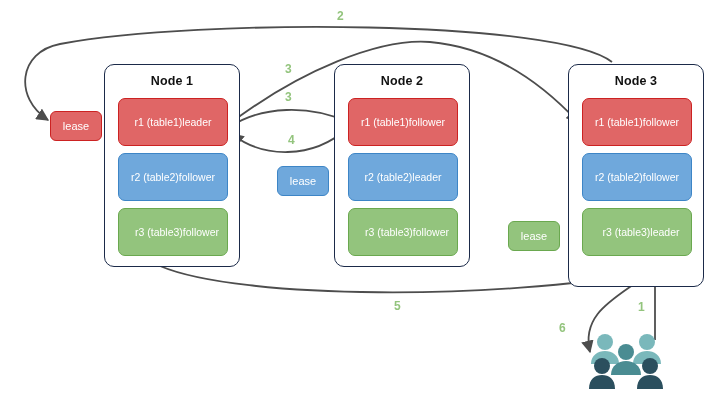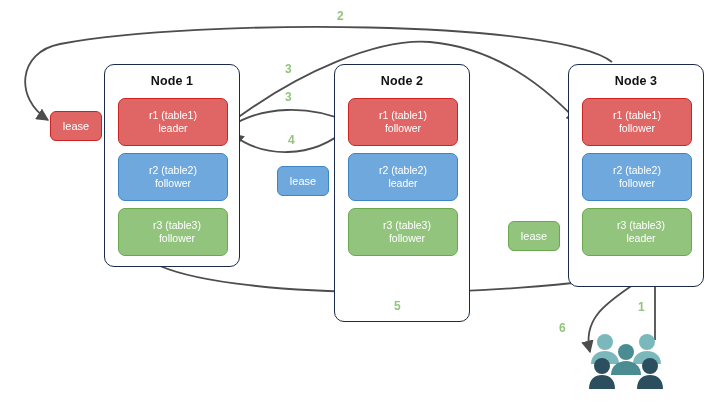--- a/index.html
+++ b/index.html
@@ -50,21 +50,21 @@
 
   
   .replica {
     position: absolute;
     box-sizing: border-box;
     left: 13px;
     width: 110px;
     height: 48px;
     border-radius: 7px;
     display: flex;
-    flex-direction: column;
+    flex-direction: row;
     align-items: center;
     justify-content: center;
     font-size: 10.5px;
     line-height: 13px;
     color: #ffffff;
     text-align: center;
   }
   .replica .ln { display: block; }
   .rep-red   { background: #e06666; border: 1.6px solid #cc2222; }
   .rep-blue  { background: #6fa8dc; border: 1.6px solid #3d85c6; text-align: center; }
@@ -143,21 +143,21 @@
     <div class="replica rep-blue slot1">
       <span class="ln">r2 (table2)</span>
       <span class="ln">follower</span>
     </div>
     <div class="replica rep-green slot2">
       <span class="ln">r3 (table3)</span>
       <span class="ln">follower</span>
     </div>
   </div>
 
-  <div class="node-box" style="left:334px; top:64px; width:136px; height:258px;">
+  <div class="node-box" style="left:334px; top:64px; width:136px; height:203px;">
     <div class="node-title">Node 2</div>
 
     <div class="replica rep-red slot0">
       <span class="ln">r1 (table1)</span>
       <span class="ln">follower</span>
     </div>
     <div class="replica rep-blue slot1">
       <span class="ln">r2 (table2)</span>
       <span class="ln">leader</span>
     </div>

